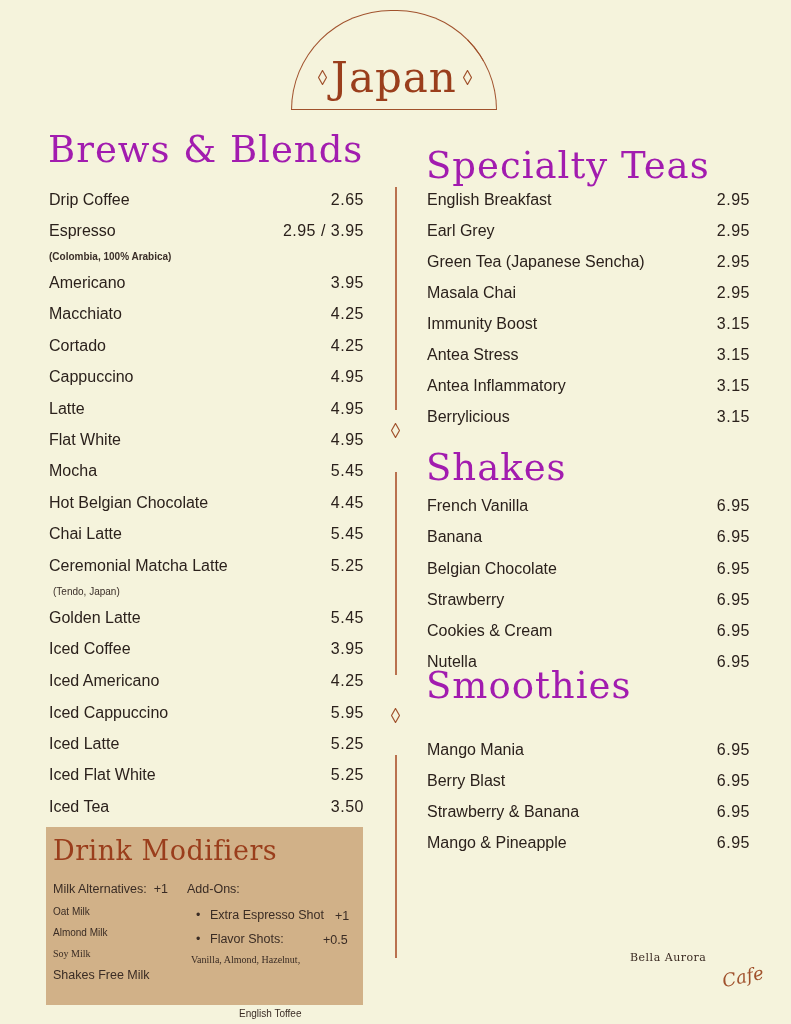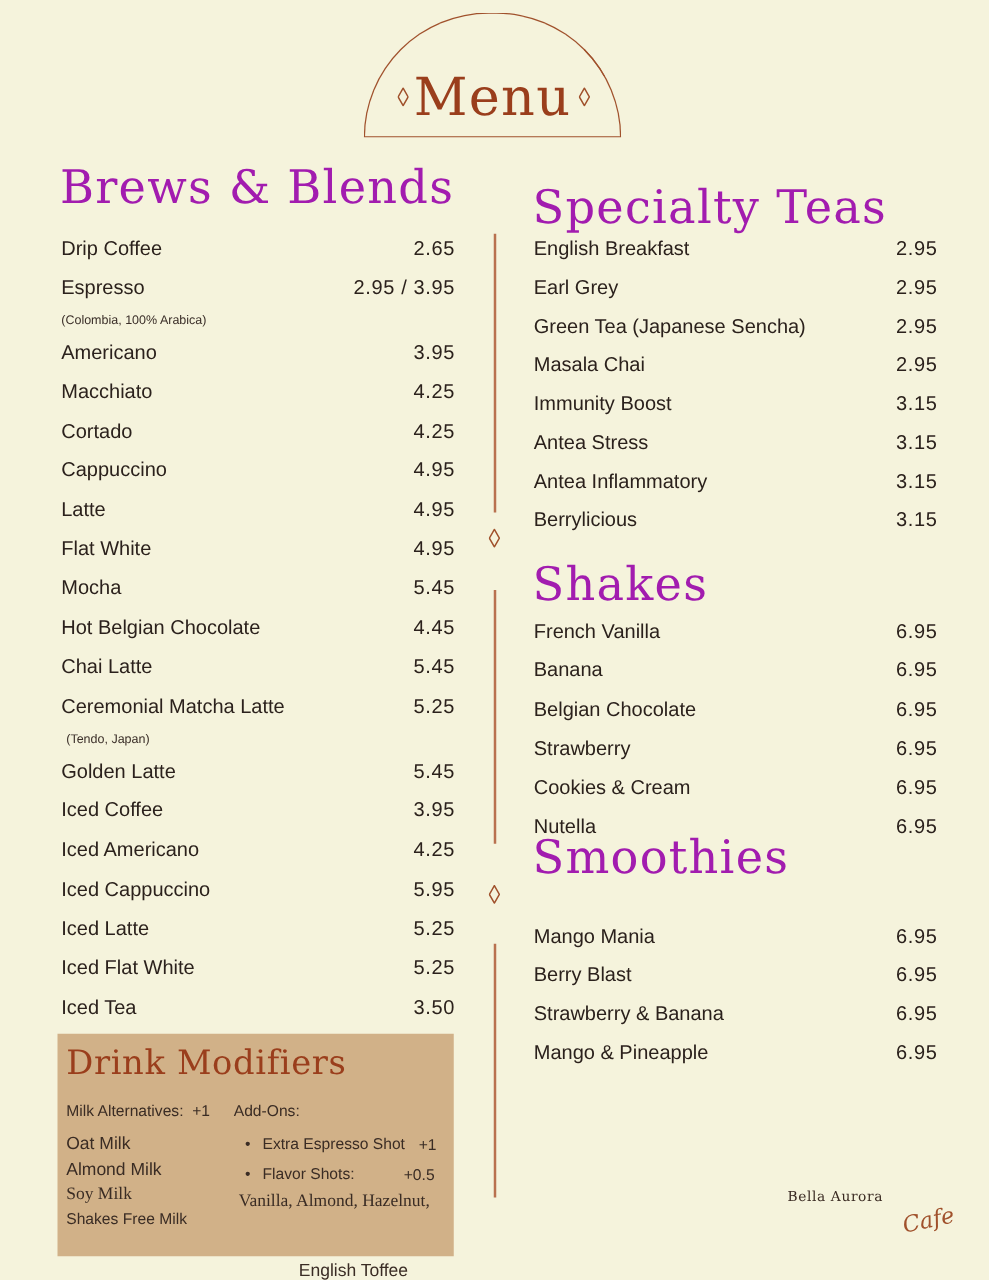--- a/index.html
+++ b/index.html
@@ -14,29 +14,29 @@
   .diamond svg { display:block; }
   .h-section { font-family:"DejaVu Serif", serif; color:#a21caf; font-weight:normal; letter-spacing:1px; }
   .row { position:absolute; font-size:16px; line-height:20px; color:#2b211c; }
   .row .name { position:absolute; left:0; white-space:nowrap; }
   .row .price { position:absolute; right:0; white-space:nowrap; letter-spacing:0.5px; }
   .note { position:absolute; font-size:10px; color:#3a2e28; }
   .vline { position:absolute; width:1.5px; background:#b9714f; }
   .modbox { left:46px; top:827px; width:317px; height:178px; background:#d1b188; }
   .mod-title { left:53px; top:835px; font-family:"DejaVu Serif", serif; font-size:27px; color:#9a3e1c; letter-spacing:0.5px; }
   .mod-text { position:absolute; font-size:12.5px; color:#3a2c24; white-space:nowrap; }
-  .mod-small { position:absolute; font-size:14px; color:#3a2c24; white-space:nowrap; }
+  .mod-small { position:absolute; font-size:10px; color:#3a2c24; white-space:nowrap; }
   .logo-main { left:630px; top:951px; font-family:"DejaVu Serif", serif; font-size:11px; color:#3a2a22; letter-spacing:0.5px; }
   .logo-script { left:722px; top:966px; font-family:"DejaVu Serif", serif; font-style:italic; font-size:18px; color:#a0512c; transform:rotate(-12deg); }
 </style>
 </head>
 <body>
 
 <div class="abs arch"></div>
-<div class="abs menu-title">Menu</div>
+<div class="abs menu-title">Japan</div>
 <div class="abs diamond" style="left:318px;top:70px;">
   <svg width="9" height="15" viewBox="0 0 9 15">
       <polygon points="4.5,0.5 8.5,7.5 4.5,14.5 0.5,7.5" fill="none" stroke="#a0512c" stroke-width="1.2"></polygon>
     </svg>
 </div>
 <div class="abs diamond" style="left:463px;top:70px;">
   <svg width="9" height="15" viewBox="0 0 9 15">
       <polygon points="4.5,0.5 8.5,7.5 4.5,14.5 0.5,7.5" fill="none" stroke="#a0512c" stroke-width="1.2"></polygon>
     </svg>
 </div>
@@ -45,21 +45,21 @@
 
 <div>
   <div class="row" style="left:49px;top:190px;width:315px;">
       <span class="name">Drip Coffee</span>
       <span class="price">2.65</span>
     </div>
   <div class="row" style="left:49px;top:221px;width:315px;">
       <span class="name">Espresso</span>
       <span class="price">2.95 / 3.95</span>
     </div>
-  <div class="note" style="left:49px;top:251px;">(Colombia, 100% Arabica)</div>
+  <div class="note" style="left:49px;top:251px;font-weight:bold;">(Colombia, 100% Arabica)</div>
   <div class="row" style="left:49px;top:273px;width:315px;">
       <span class="name">Americano</span>
       <span class="price">3.95</span>
     </div>
   <div class="row" style="left:49px;top:304px;width:315px;">
       <span class="name">Macchiato</span>
       <span class="price">4.25</span>
     </div>
   <div class="row" style="left:49px;top:336px;width:315px;">
       <span class="name">Cortado</span>

